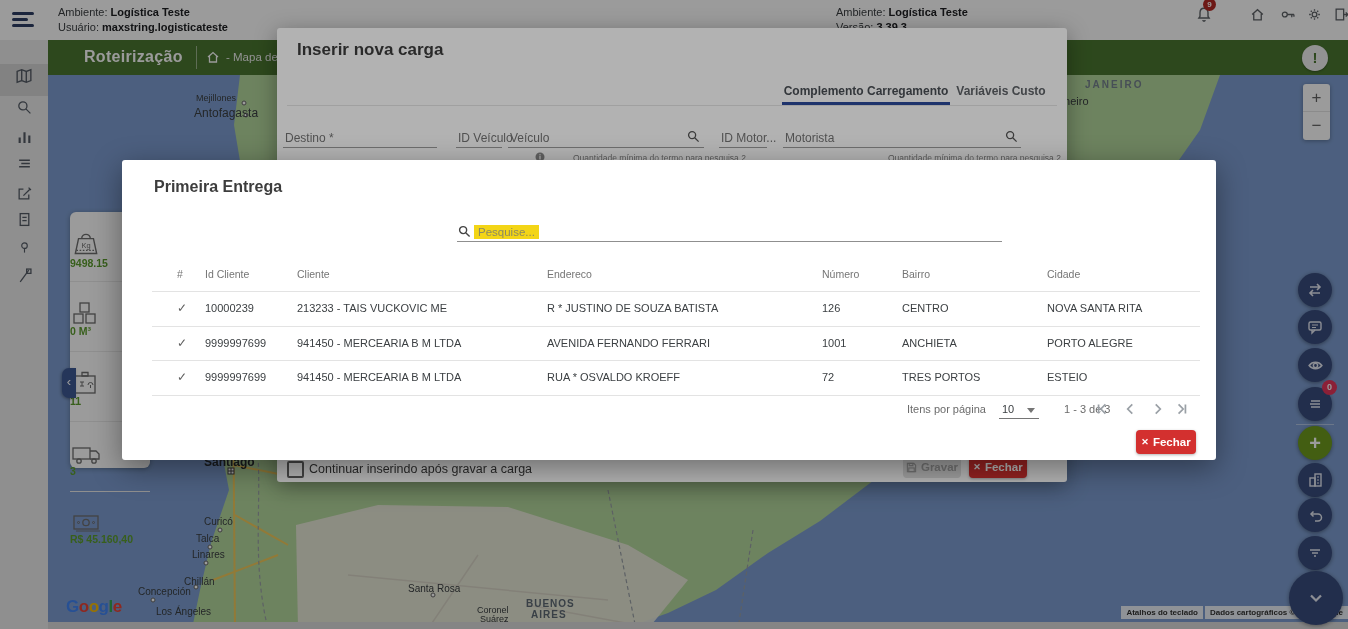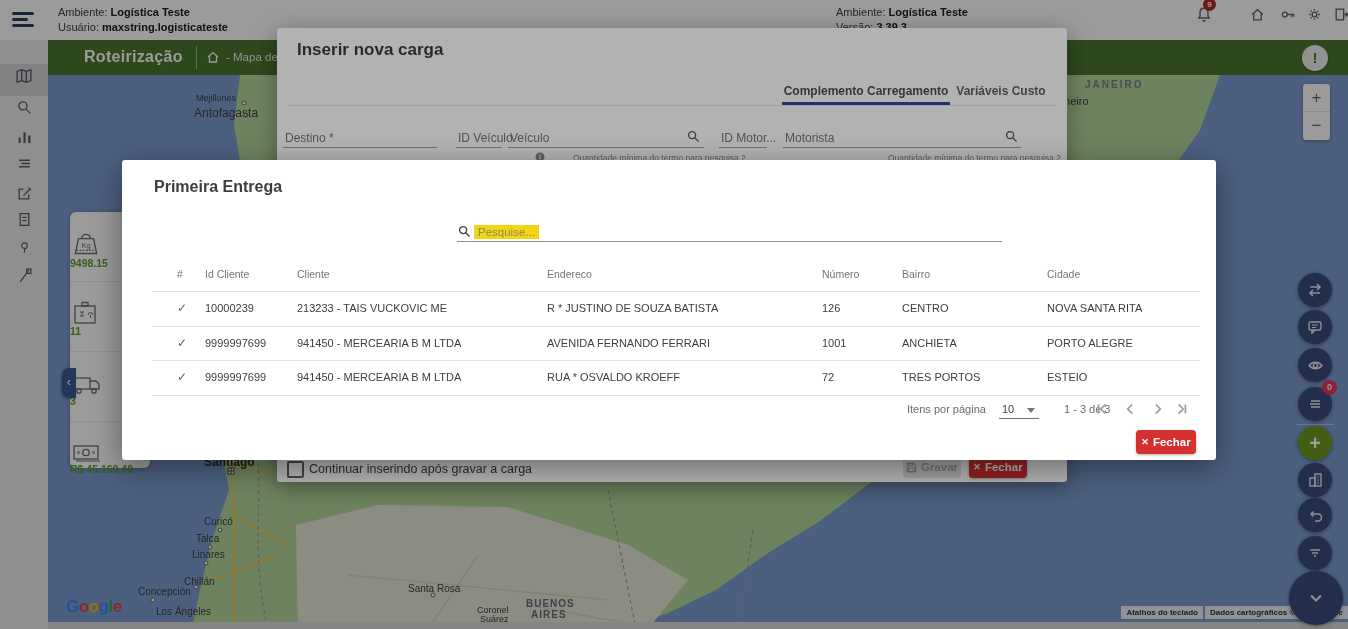--- a/index.html
+++ b/index.html
@@ -221,20 +221,28 @@
       <svg class="ic" width="32" height="28" viewBox="0 0 30 26" fill="none" stroke="#6f6f6f" stroke-width="1.3">
           <path d="M11,7 a4,4 0 0 1 8,0"></path>
           <path d="M8,7 H22 L25,21 H5 Z"></path>
           <path d="M6,18 H24" stroke-dasharray="1.5,1.5"></path>
           <text x="15" y="16" font-size="7" fill="#6f6f6f" stroke="none" text-anchor="middle" font-family="Liberation Sans">Kg</text>
         </svg>
       <div class="statval">9498.15</div>
     </div>
     <div class="statcell">
       <svg class="ic" width="30" height="26" viewBox="0 0 30 26" fill="none" stroke="#6f6f6f" stroke-width="1.3">
+          <rect x="10" y="2" width="9" height="9"></rect>
+          <rect x="4" y="13" width="9" height="9"></rect>
+          <rect x="16" y="13" width="9" height="9"></rect>
+        </svg>
+      <div class="statval">0 M³</div>
+    </div>
+    <div class="statcell">
+      <svg class="ic" width="30" height="26" viewBox="0 0 30 26" fill="none" stroke="#6f6f6f" stroke-width="1.3">
           <rect x="5" y="5" width="20" height="17"></rect>
           <path d="M12,1.5 H18 V5 H12 Z"></path>
           <path d="M10,11 h4 M12,11 v4 M10,15 h4" stroke-width="1"></path>
           <path d="M18,14 a2.5,2.5 0 0 1 5,0 M20.5,14 v3" stroke-width="1"></path>
         </svg>
       <div class="statval">11</div>
     </div>
     <div class="statcell">
       <svg class="ic" width="32" height="26" viewBox="0 0 30 26" fill="none" stroke="#6f6f6f" stroke-width="1.3">
           <rect x="2" y="7" width="17" height="11"></rect>

